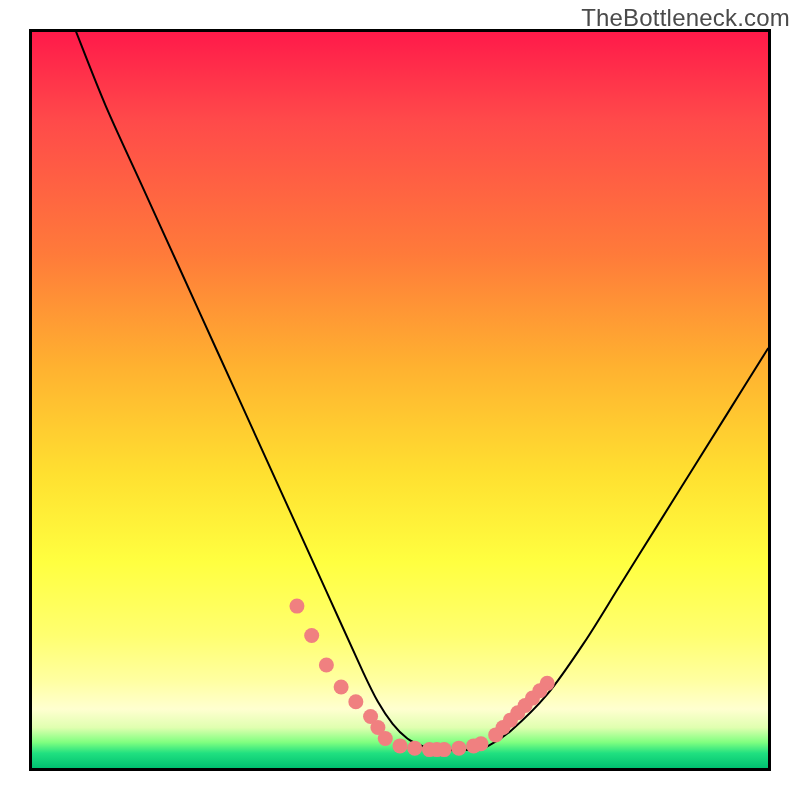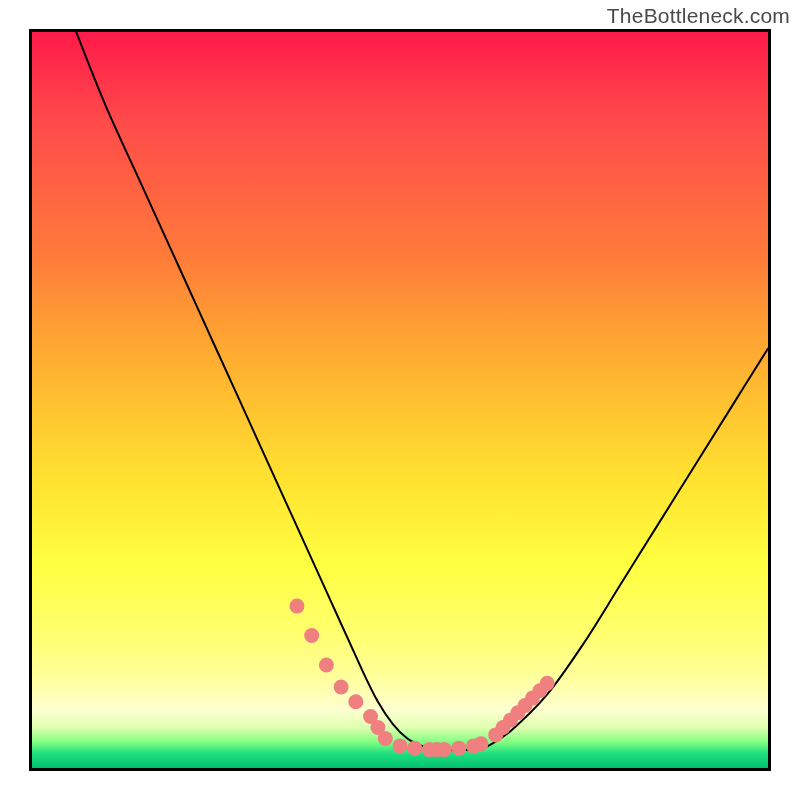--- a/index.html
+++ b/index.html
@@ -14,21 +14,21 @@
   .chart-container {
     position: relative;
     width: 800px;
     height: 800px;
   }
   .watermark {
     position: absolute;
     top: 4px;
     right: 10px;
     color: #4a4a4a;
-    font-size: 21px;
+    font-size: 24px;
     font-weight: 400;
     letter-spacing: 0.2px;
     z-index: 50;
   }
   .plot-area {
     position: absolute;
     left: 29px;
     top: 29px;
     width: 742px;
     height: 742px;

